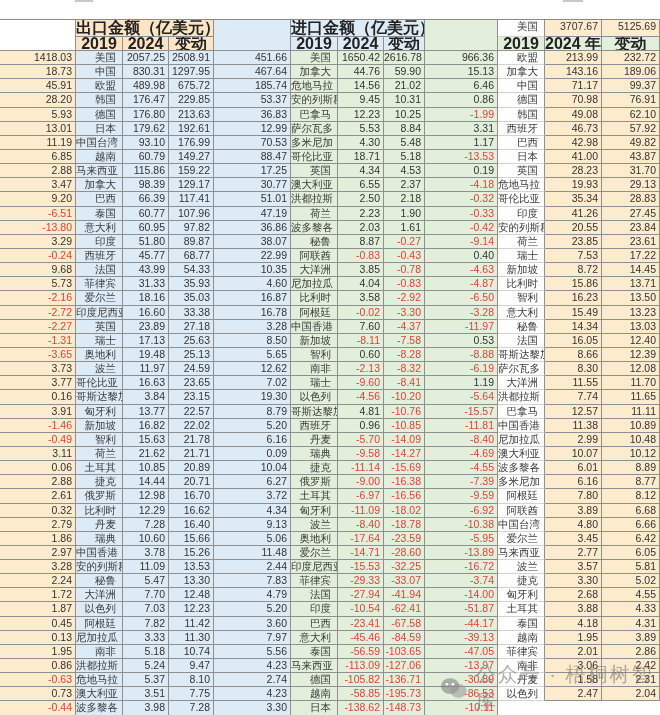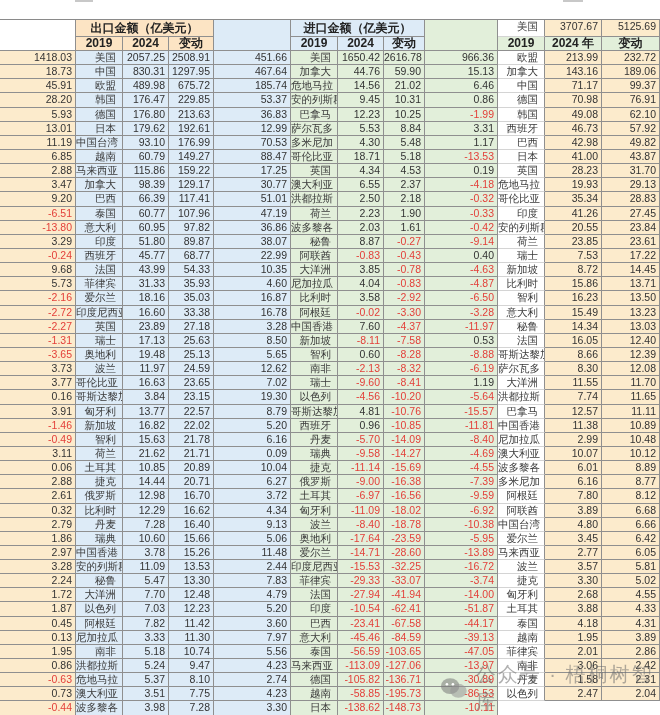--- a/index.html
+++ b/index.html
@@ -11,21 +11,21 @@
                background:#ffff00; border:1px solid #9a9a6a; border-bottom:none;
                font-size:11px; font-weight:bold; line-height:14px; text-align:right; color:#222;margin-top:44px; }
   .grid { position:absolute; left:0; top:19px; width:660px; display:grid;
           grid-template-columns: 76px 47px 46px 45px 77px 47px 46px 41px 73px 47px 57px 58px;
           grid-template-rows: 17px 14px repeat(47, 14.15px);
           border-top:1px solid #8a8a8a; box-sizing:border-box; }
   .cell { box-sizing:border-box; border-right:1px solid #8f8f8f; border-bottom:1px solid #8f8f8f;
           font-size:10.5px; line-height:13px; white-space:nowrap; overflow:hidden; }
   .num { text-align:right; padding-right:3px; }
   .lbl { text-align:right; padding-right:6px; font-size:10.5px; color:#3a3a3a; }
-  .hdr { text-align:center; font-weight:bold; font-size:12px; color:#222; }
+  .hdr { text-align:center; font-weight:bold; font-size:16px; color:#222; }
   .hdr1 { line-height:16px; }
   .neg { color:#e3403a; }
   
   .exp-lbl { background:#ffffff; border-bottom-color:#d4d4d4; }
   .exp-lbl-hdr { background:#ffffff; }
   .exp { background:#fcebcc; }
   .exp-h { background:#fce4c4; }
   .imp, .imp-lbl, .imp-h { background:#ddebf7; }
   .bal, .bal-lbl, .bal-h { background:#e2efda; }
   .watermark { position:absolute; left:440px; top:674px; height:28px; display:flex; align-items:center;

